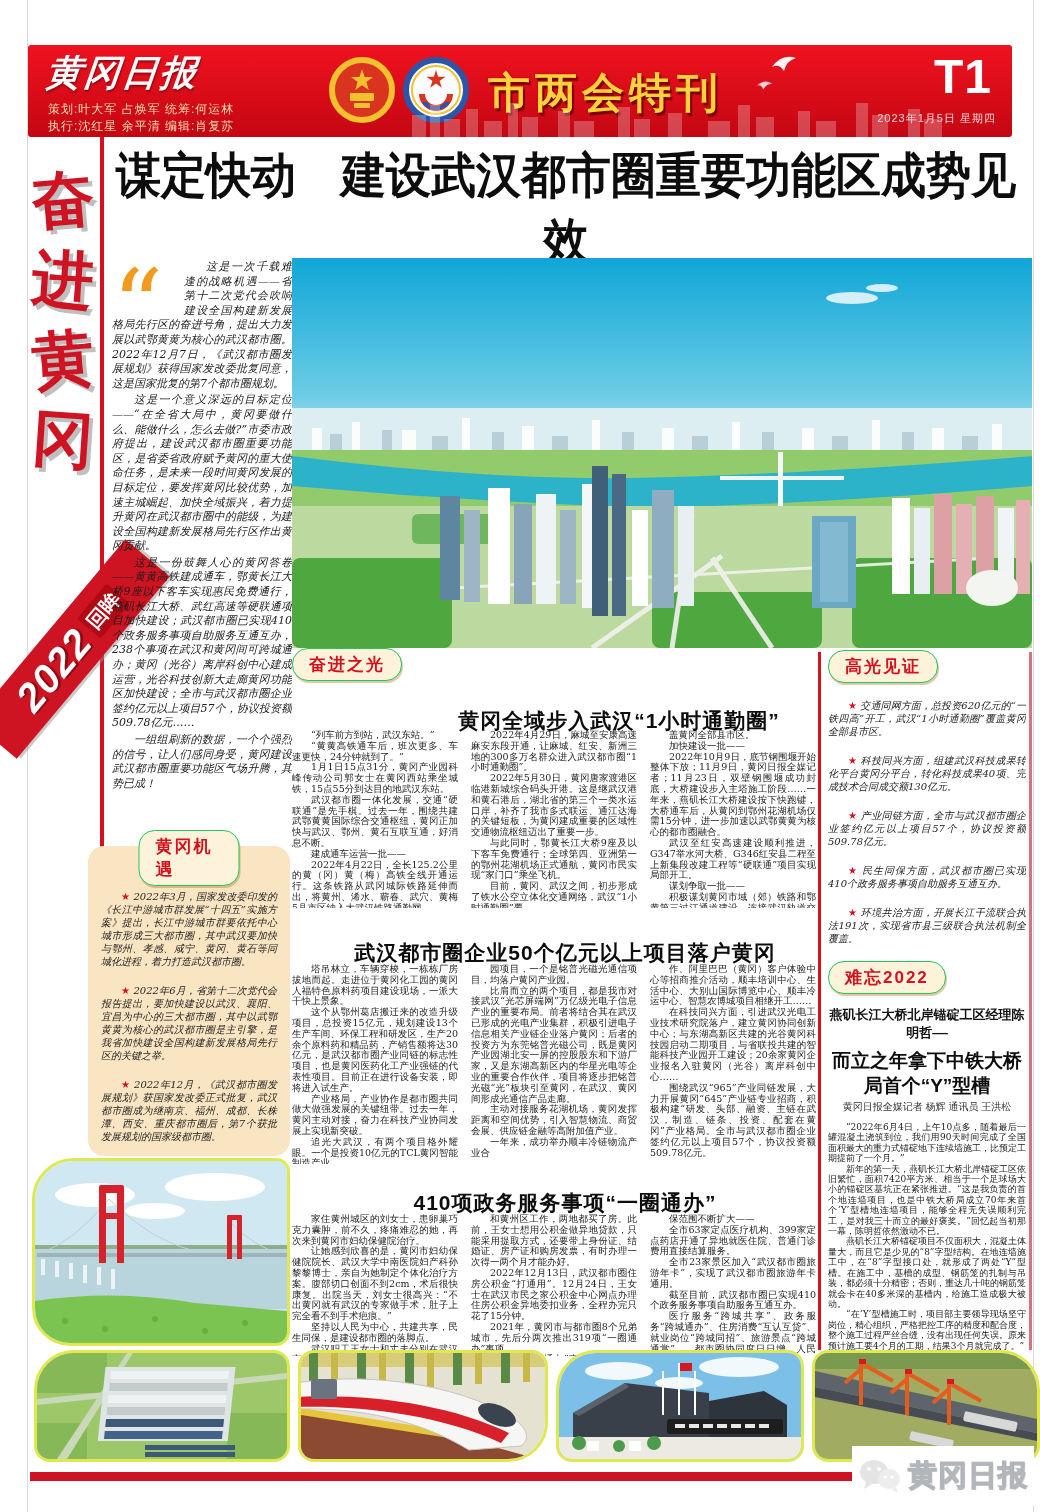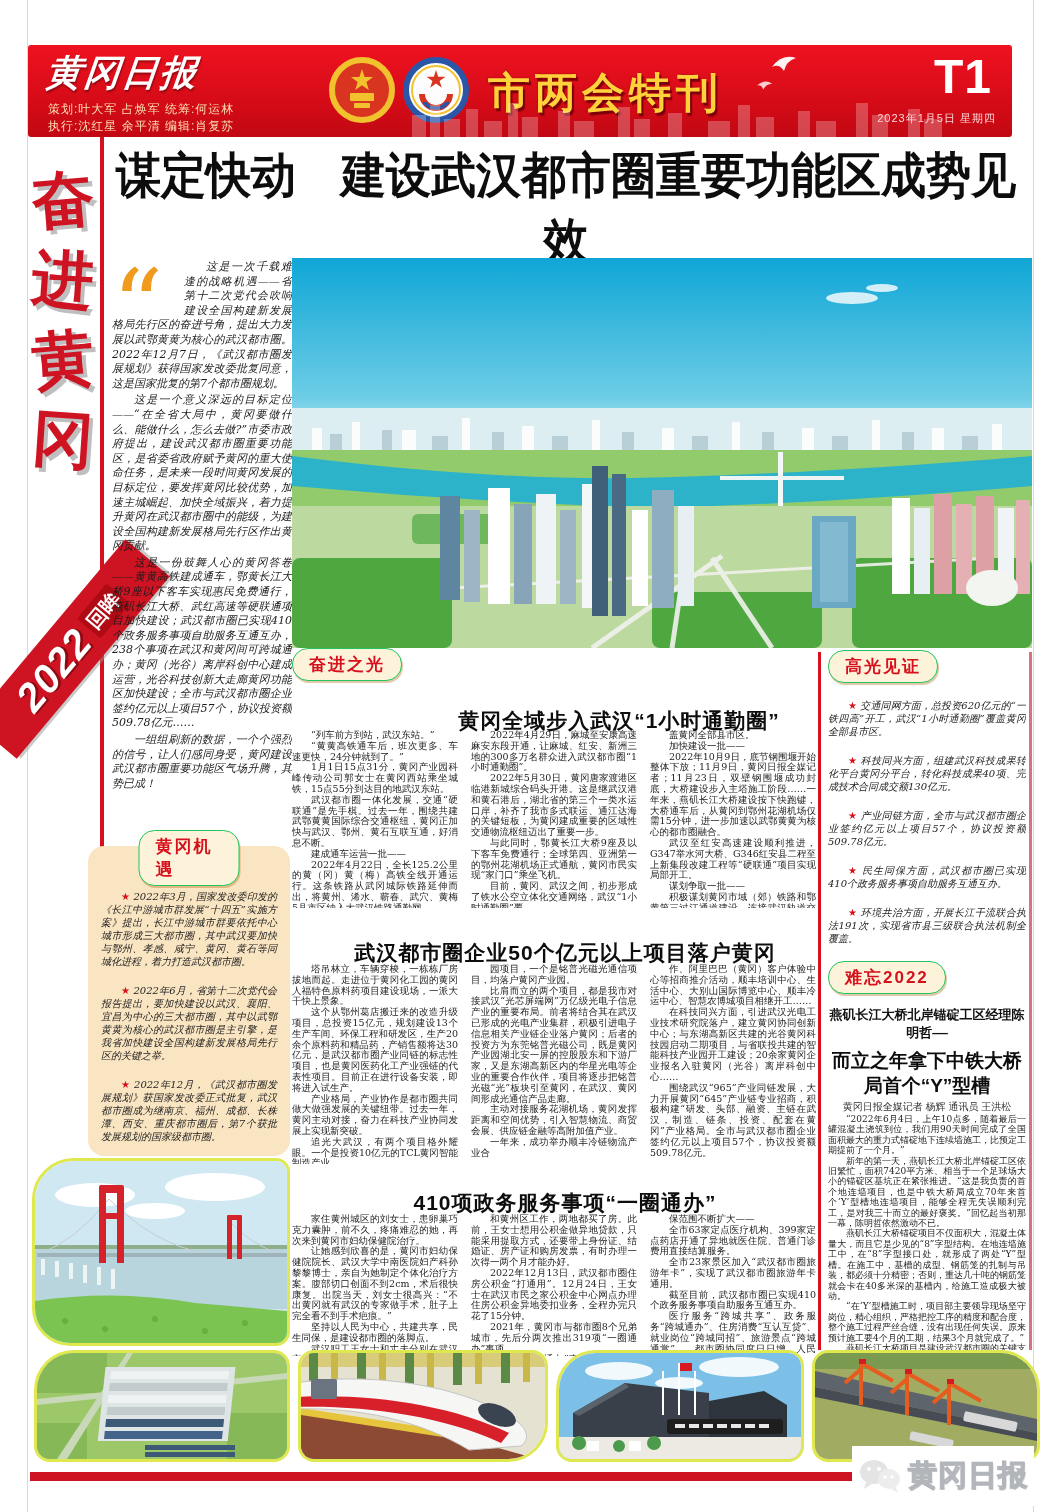--- a/index.html
+++ b/index.html
@@ -101,21 +101,21 @@
   .col p{margin:0;font-family:"DejaVu Serif",serif;font-size:9.5px;line-height:10.8px;
     text-align:justify;text-indent:2em;color:#1c1c1c;}
 
   
   .right-col{position:absolute;left:828px;top:650px;width:198px;height:700px;overflow:hidden;}
   .hl-items{margin-top:12px;}
   .hl-items .star-item{font-size:10px;line-height:13px;margin-bottom:12px;}
   .mem-badge{margin-top:4px;}
   .mem-kicker{margin-top:12px;font-size:13px;font-weight:700;text-align:center;color:#111;font-family:Liberation Mono, monospace;}
   .mem-title{margin:6px 0 2px;font-size:19px;font-weight:900;text-align:center;line-height:25px;color:#0d0d0d;}
-  .mem-byline{font-size:10px;text-align:center;color:#333;margin-bottom:0;}
+  .mem-byline{font-size:10px;text-align:center;color:#333;margin-bottom:8px;}
   .mem-body .mp{margin:0;font-family:"DejaVu Serif",serif;font-size:9px;line-height:10.4px;
     text-align:justify;text-indent:2em;color:#1c1c1c;}
 
   
   .footer-bar{position:absolute;left:30px;top:1472px;width:1004px;height:9px;background:#ce1422;}
   .footer-logo{position:absolute;left:852px;top:1446px;width:182px;height:60px;background:#fff;
     display:flex;align-items:center;gap:6px;padding-left:6px;box-sizing:border-box;}
   .footer-logo .txt{font-size:29px;font-weight:900;color:#f4f4f4;-webkit-text-stroke:1.2px #b2b6ba;
     text-shadow:1px 1px 0 #c8cccf;letter-spacing:1px;}
 </style>

